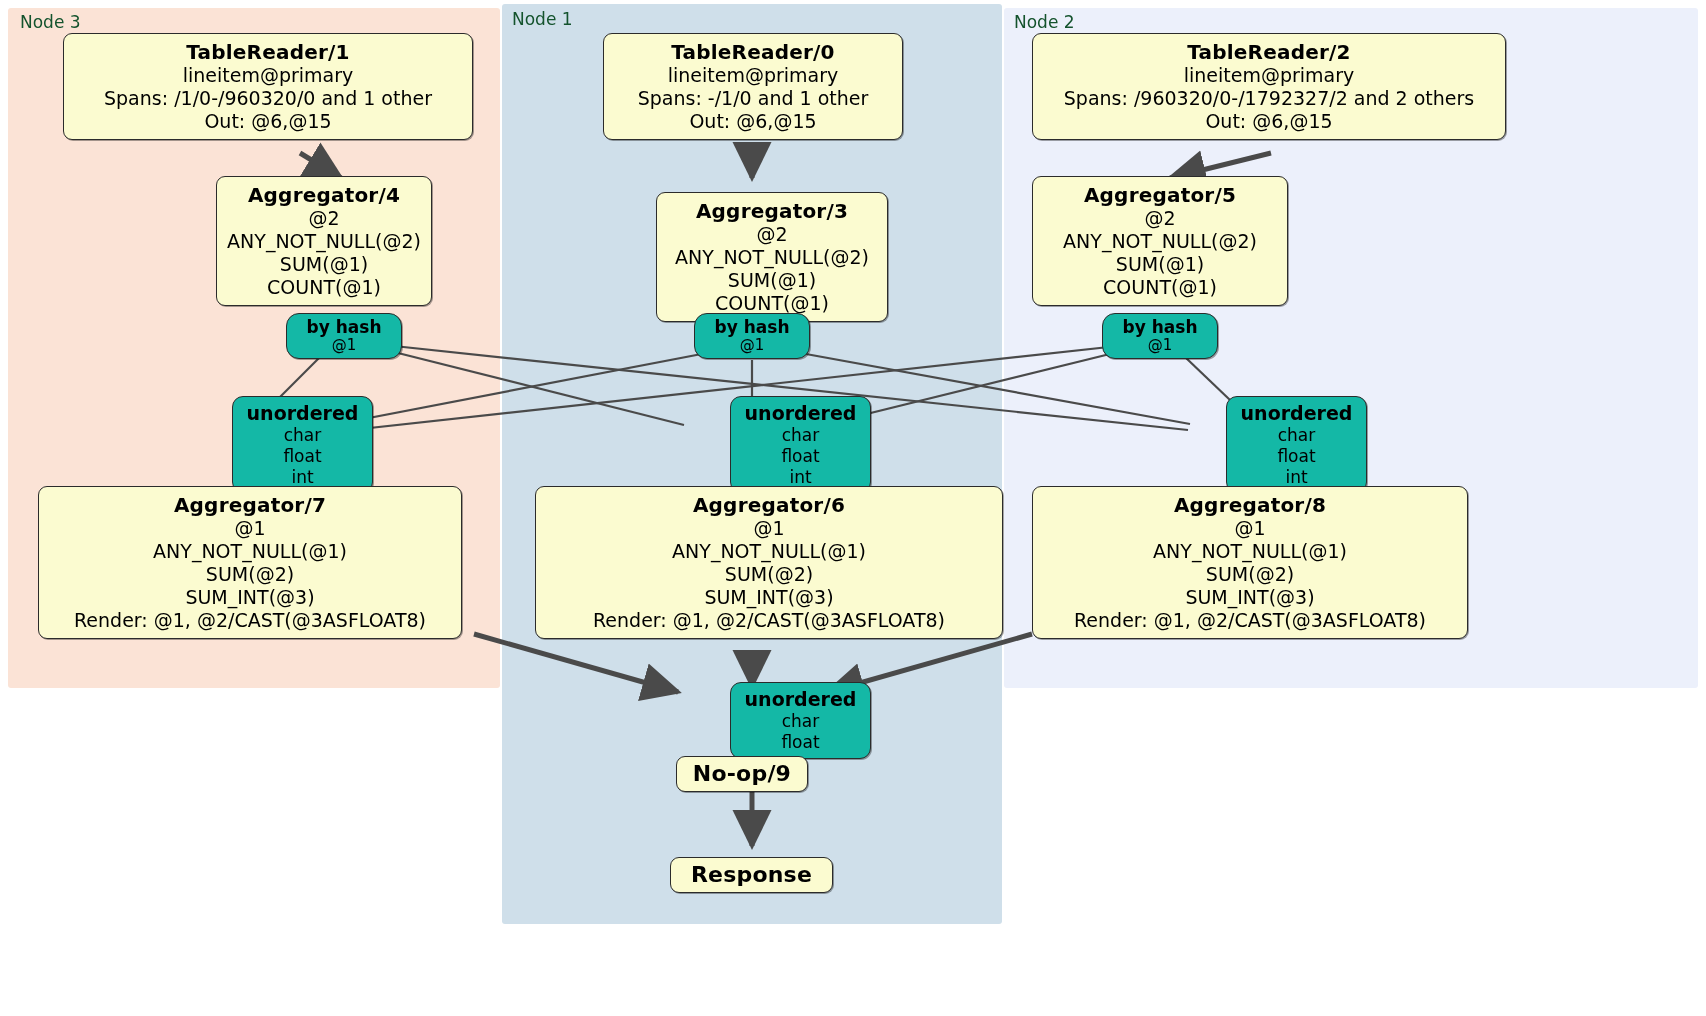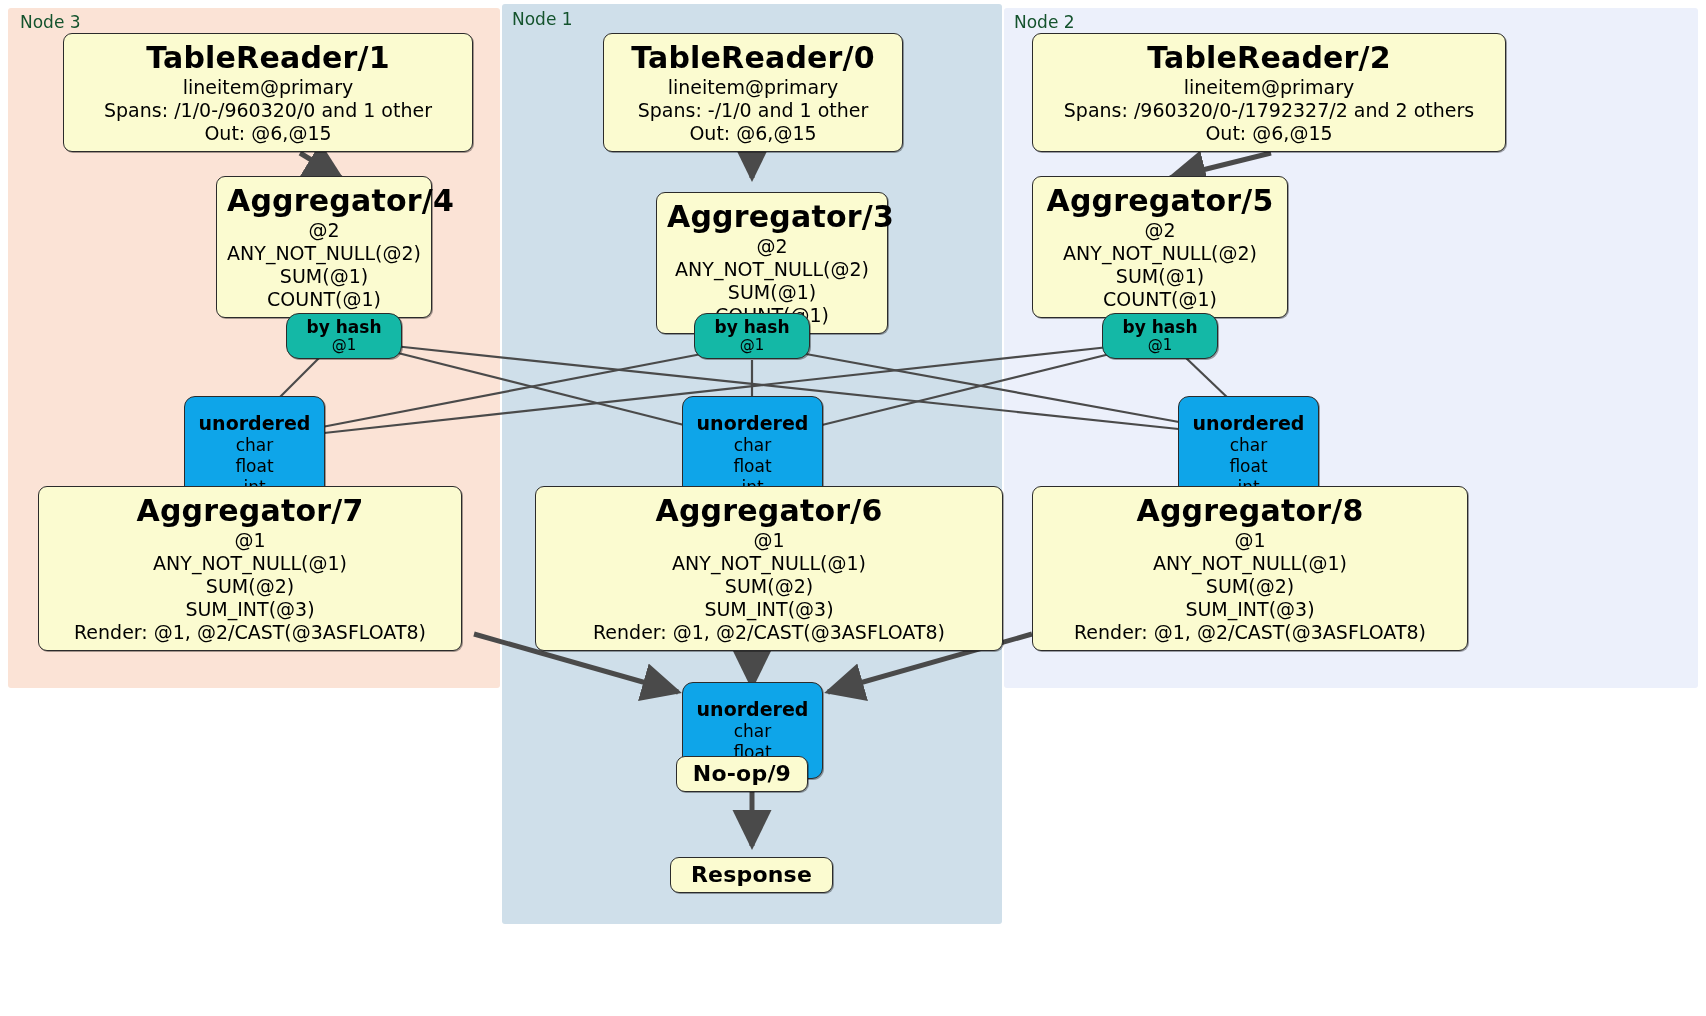--- a/index.html
+++ b/index.html
@@ -6,30 +6,30 @@
   body{font-family:"DejaVu Sans","Liberation Sans",sans-serif;}
   #stage{position:relative;width:1706px;height:1016px;overflow:hidden;background:#fff;}
 
   .panel{position:absolute;border-radius:3px;}
   .panel-label{position:absolute;font-size:17px;color:#14532d;}
 
   .node{position:absolute;box-sizing:border-box;text-align:center;color:#000;}
 
   .proc{background:#fbfbd0;border:1.6px solid #2b2b2b;border-radius:9px;
         box-shadow:1px 1px 0 rgba(0,0,0,.35);padding:6px 10px;}
-  .proc .title{font-weight:bold;font-size:30px;line-height:1.2;letter-spacing:.2px;}
+  .proc .title{font-weight:bold;font-size:20px;line-height:1.2;letter-spacing:.2px;}
   .proc .ln{font-size:19px;line-height:1.21;white-space:nowrap;}
 
   .router{background:#14b8a6;border:1.6px solid #2b2b2b;border-radius:13px;
           box-shadow:1px 1px 0 rgba(0,0,0,.35);padding:3px 10px;}
   .router .title{font-weight:bold;font-size:17px;line-height:1.18;}
   .router .ln{font-size:15px;line-height:1.18;}
 
-  .sync{background:#0ea5e9;border:1.6px solid #2b2b2b;border-radius:11px;
-        box-shadow:1px 1px 0 rgba(0,0,0,.35);padding:15px 10px;}
+  .sync{background:#14b8a6;border:1.6px solid #2b2b2b;border-radius:11px;
+        box-shadow:1px 1px 0 rgba(0,0,0,.35);padding:5px 10px;margin-left:48px;}
   .sync .title{font-weight:bold;font-size:19px;line-height:1.22;}
   .sync .ln{font-size:17px;line-height:1.22;}
 
   .small-proc .title{font-size:22px;}
 
   svg.edges{position:absolute;left:0;top:0;width:1706px;height:1016px;pointer-events:none;}
   .thin{stroke:#4a4a4a;stroke-width:2.2;fill:none;}
   .thick{stroke:#4a4a4a;stroke-width:5;fill:none;}
 </style>
 </head>

